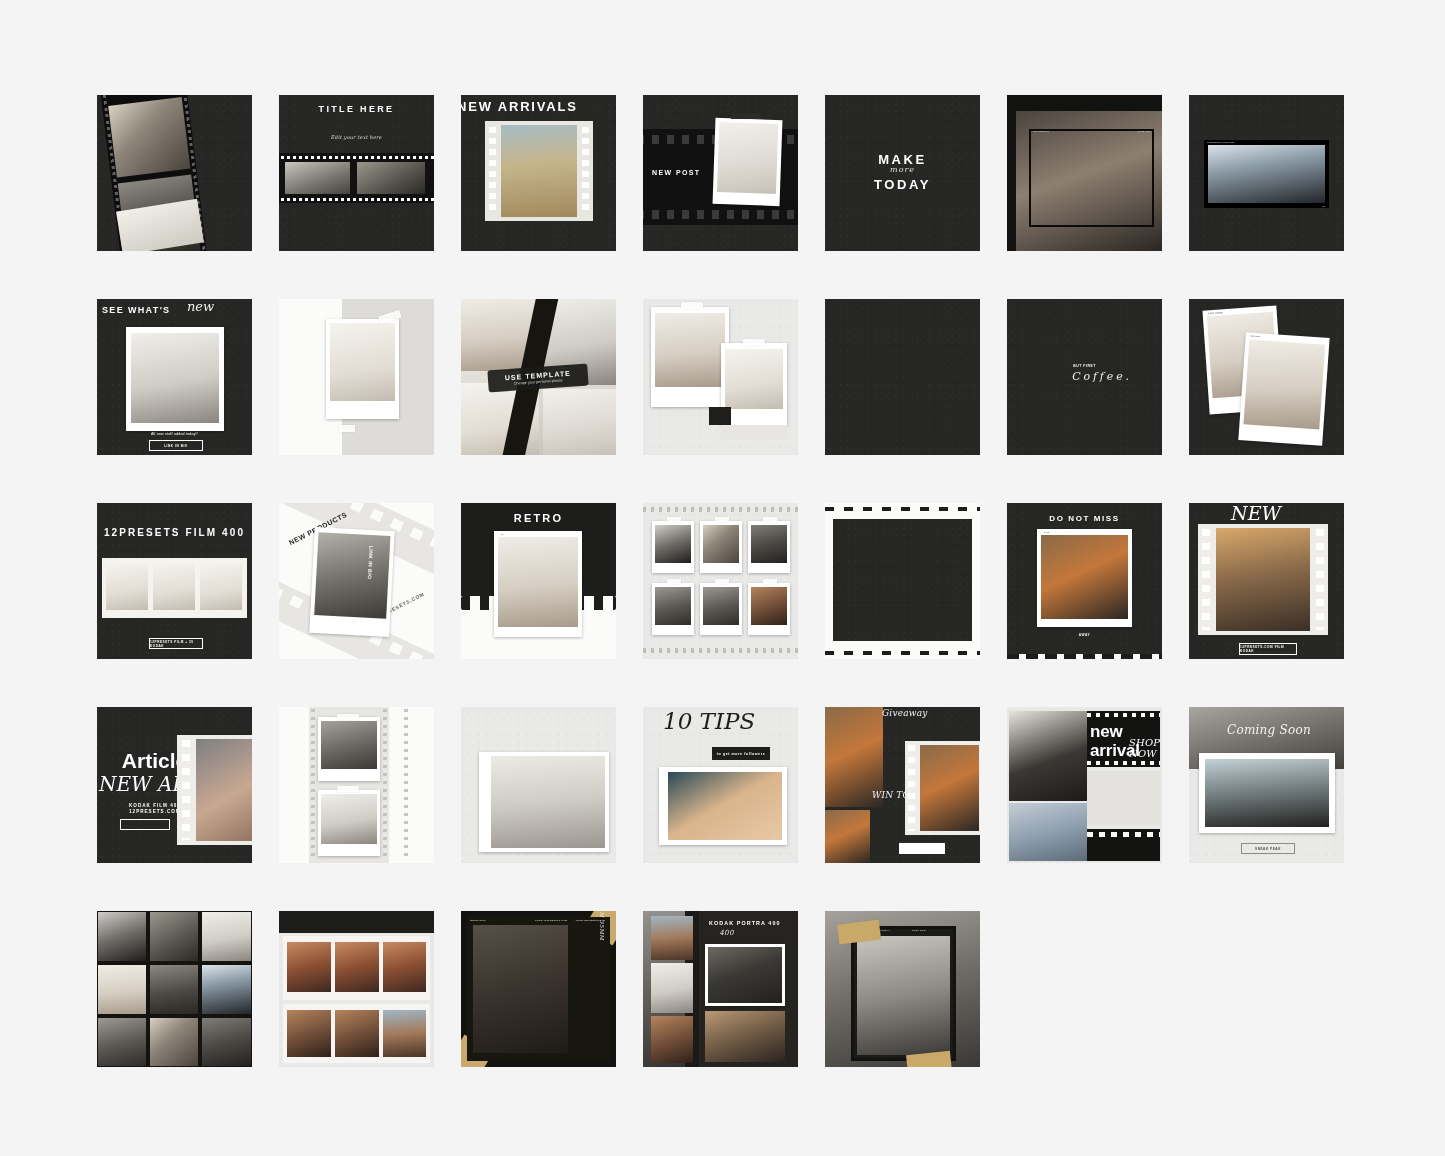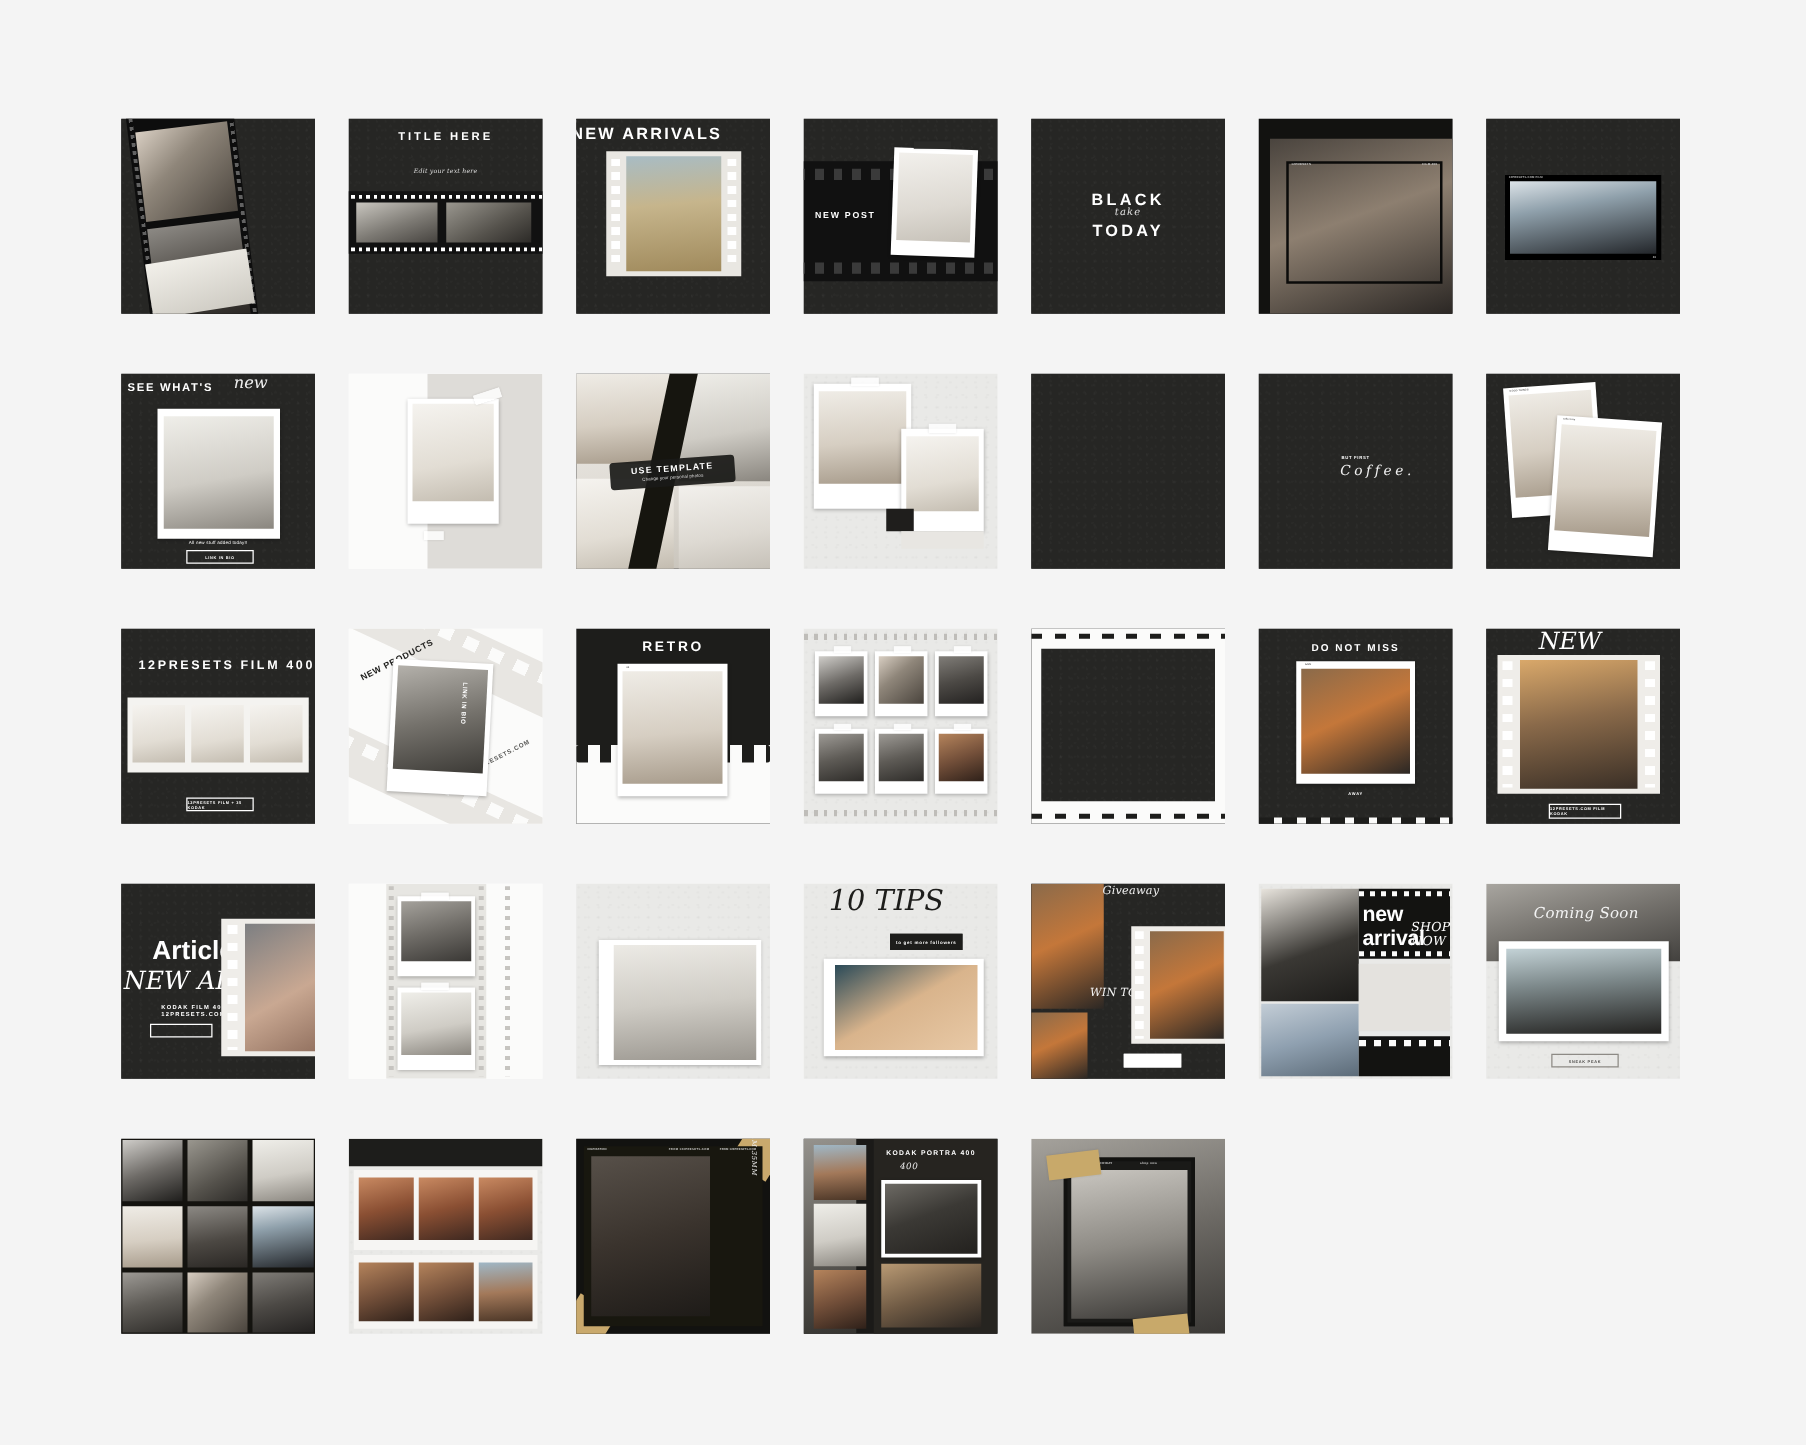--- a/index.html
+++ b/index.html
@@ -167,22 +167,22 @@
   <div class="t" style="left:9px;top:74px;font-size:7px;letter-spacing:.2em;">NEW POST</div>
   <div class="pframe" style="left:71px;top:24px;width:67px;height:86px;transform:rotate(2deg);padding:0;">
     <div class="ph p-white" style="left:4px;top:4px;right:4px;height:70px;"></div>
   </div>
   <div class="abs tape" style="left:88px;top:18px;width:30px;height:6px;background:#2a2a28;"></div>
   <div class="url center" style="top:140px;">WWW.YOURWEBSITE.COM</div>
 </div>
 
 <div class="tile">
   <div class="dark-bg"></div>
-  <div class="t center" style="top:58px;font-size:13px;letter-spacing:.2em;">BLACK</div>
-  <div class="t center script" style="top:71px;font-size:8px;font-weight:400;letter-spacing:.12em;color:#e0e0e0;">take</div>
+  <div class="t center" style="top:58px;font-size:13px;letter-spacing:.2em;">MAKE</div>
+  <div class="t center script" style="top:71px;font-size:8px;font-weight:400;letter-spacing:.12em;color:#e0e0e0;">more</div>
   <div class="t center" style="top:83px;font-size:13px;letter-spacing:.2em;">TODAY</div>
 </div>
 
 <div class="tile">
   <div class="abs" style="inset:0;background:#121210;"></div>
   <div class="ph p-model" style="left:9px;top:16px;right:0;bottom:0;"></div>
   <div class="abs" style="left:22px;top:34px;right:8px;bottom:24px;border:2px solid #0b0b0a;"></div>
   <div class="t" style="left:26px;top:36px;font-size:2.4px;letter-spacing:.1em;color:#cfcfcf;">12PRESETS</div>
   <div class="t" style="right:12px;top:36px;font-size:2.4px;letter-spacing:.1em;color:#cfcfcf;">FILM 400</div>
 </div>
@@ -266,21 +266,21 @@
     <div class="t" style="left:5px;top:1.5px;font-size:2px;letter-spacing:.05em;color:#666;">GOOD THINGS</div>
   </div>
   <div class="pframe" style="left:53px;top:36px;width:84px;height:108px;transform:rotate(4deg);">
     <div class="ph p-room" style="left:4px;top:7px;right:4px;bottom:16px;"></div>
     <div class="t" style="left:5px;top:2px;font-size:2px;letter-spacing:.05em;color:#666;">take time</div>
   </div>
 </div>
 
 <div class="tile">
   <div class="dark-bg"></div>
-  <div class="t center" style="top:24px;font-size:10px;letter-spacing:.21em;text-align:right;">12PRESETS FILM 400</div>
+  <div class="t center" style="top:24px;font-size:10px;letter-spacing:.21em;">12PRESETS FILM 400</div>
   <div class="abs" style="left:5px;top:55px;right:5px;height:60px;background:#f4f3f0;">
     <div class="ph p-bed" style="left:4px;top:6px;width:42px;bottom:8px;"></div>
     <div class="ph p-bed" style="left:51px;top:6px;width:42px;bottom:8px;"></div>
     <div class="ph p-bed" style="left:98px;top:6px;width:42px;bottom:8px;"></div>
     <div class="t" style="left:50px;top:1px;font-size:2px;color:#666;letter-spacing:.04em;"></div>
   </div>
   <div class="btn" style="left:52px;top:135px;width:52px;height:9px;">12PRESETS FILM + 35 KODAK</div>
 </div>
 
 <div class="tile white">

